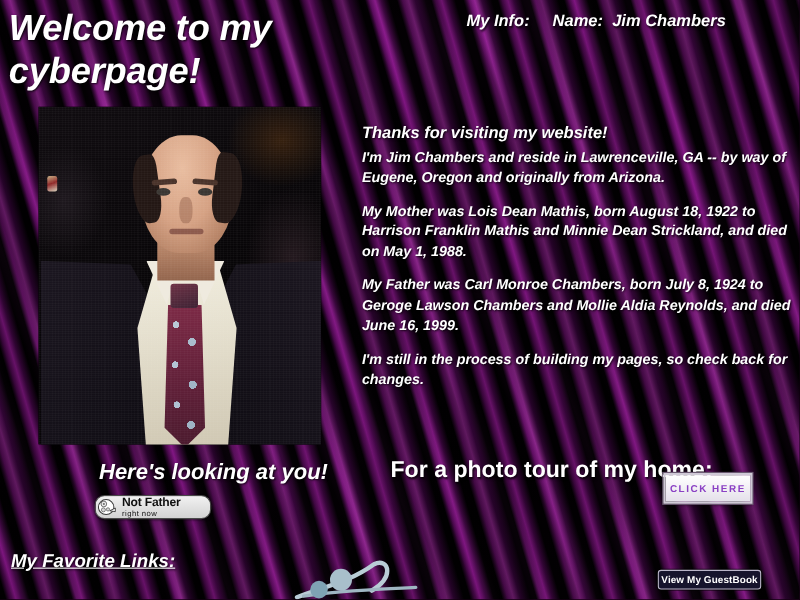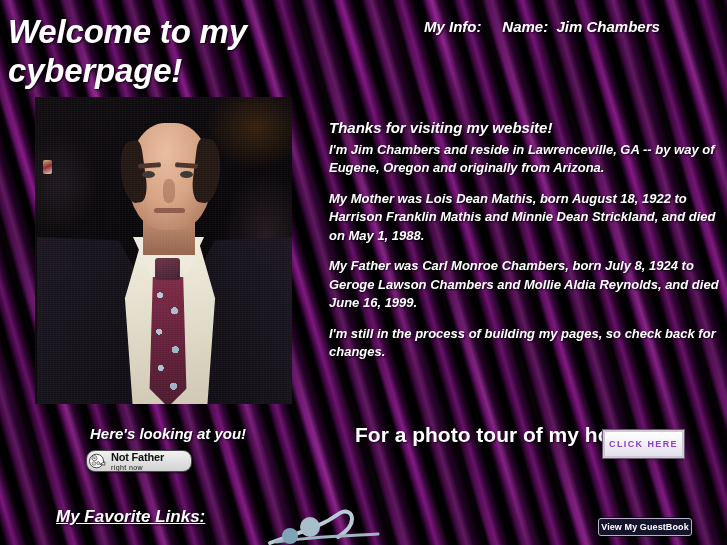--- a/index.html
+++ b/index.html
@@ -51,21 +51,20 @@
   }
 
   .layer { position: absolute; inset: 0; }
 
   
   .wtext {
     color: #ffffff;
     font-style: italic;
     font-weight: bold;
     text-shadow: 1px 1px 2px rgba(0,0,0,0.85);
-    margin-top: 7px;
   }
 
   
   #headline {
     position: absolute;
     left: 8px; top: 6px;
     width: 330px;
     font-size: 33px;
     line-height: 1.17;
     letter-spacing: -0.2px;
@@ -203,21 +202,21 @@
     position: absolute; inset: 0;
     background-image:
       repeating-linear-gradient(0deg, rgba(255,255,255,0.022) 0 1px, rgba(0,0,0,0) 1px 2px),
       repeating-linear-gradient(90deg, rgba(255,255,255,0.018) 0 1px, rgba(0,0,0,0) 1px 3px);
   }
 
   
   #photo-caption {
     position: absolute;
     left: 90px; top: 418px;
-    font-size: 15px;
+    font-size: 20px;
   }
 
   
   #icq-badge {
     position: absolute;
     left: 86px; top: 450px;
     width: 104px; height: 20px;
     background: linear-gradient(#f2f2f2,#d2d2d2);
     border: 1px solid #4a4a4a;
     border-radius: 9px;
@@ -273,21 +272,20 @@
 
   
   #fav-links {
     position: absolute;
     left: 10px; top: 500px;
     width: 180px;
     font-size: 17px;
     line-height: 1.22;
     text-decoration: underline;
     cursor: pointer;
-    padding-left: 46px;
   }
 
   
   #swoosh {
     position: absolute;
     left: 266px; top: 503px;
     width: 118px; height: 42px;
   }
 
   

